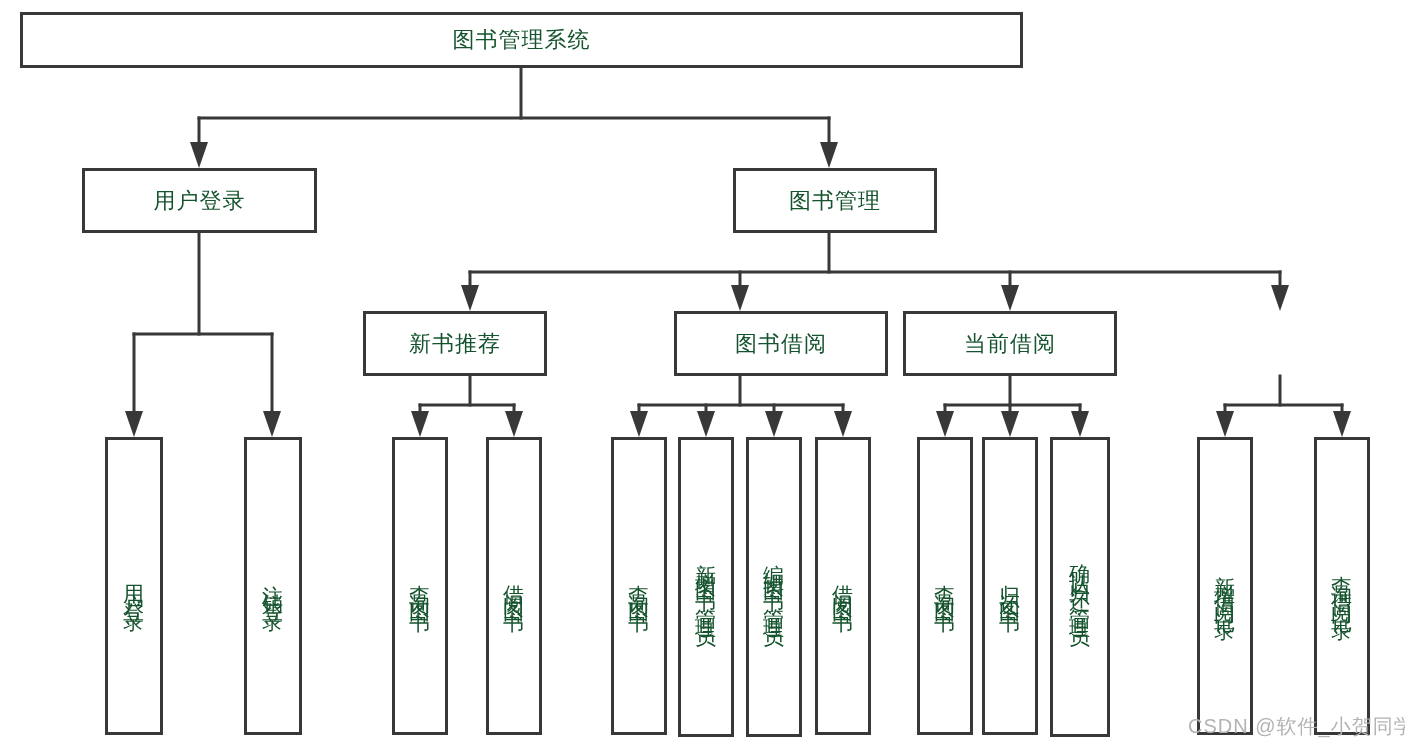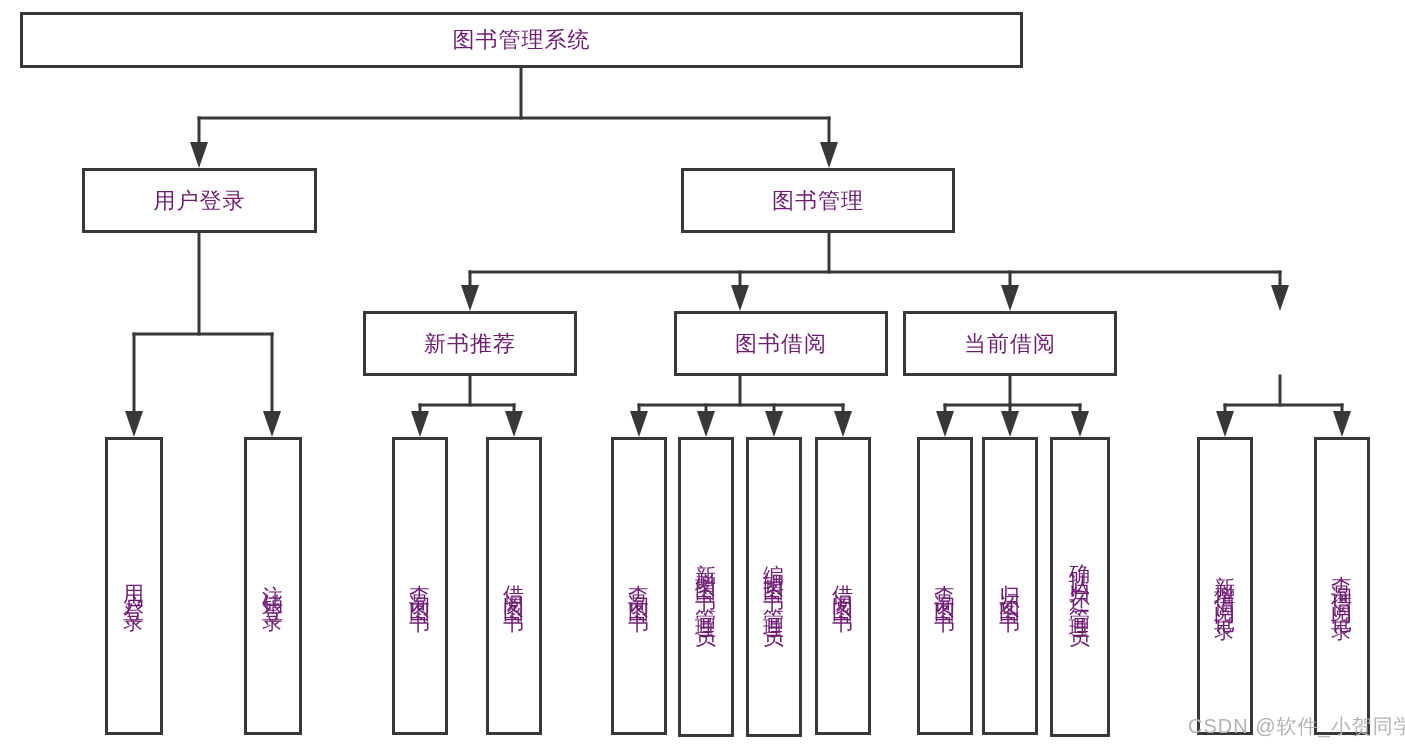--- a/index.html
+++ b/index.html
@@ -12,21 +12,21 @@
   }
   #wires{position:absolute;left:0;top:0;z-index:1;}
   .box{
     position:absolute;
     box-sizing:border-box;
     background:#ffffff;
     border:3px solid #383838;
     display:flex;
     align-items:center;
     justify-content:center;
-    color:#701a75;
+    color:#14532d;
     z-index:2;
     text-align:center;
   }
   .box.h{font-size:22px;letter-spacing:1px;white-space:nowrap;}
   .box.v{
     writing-mode:vertical-rl;
     text-orientation:mixed;
     font-size:21px;
     letter-spacing:9px;
     line-height:1;
@@ -118,23 +118,23 @@
       <line x1="1225" y1="405" x2="1225" y2="413"></line>
       <polygon points="1216,411 1234,411 1225,437" stroke="none"></polygon>
       <line x1="1342" y1="405" x2="1342" y2="413"></line>
       <polygon points="1333,411 1351,411 1342,437" stroke="none"></polygon>
     </g>
   </svg>
 
   <div class="box h" style="left:20px;top:12px;width:1003px;height:56px;">图书管理系统</div>
 
   <div class="box h" style="left:82px;top:168px;width:235px;height:65px;">用户登录</div>
-  <div class="box h" style="left:681px;top:168px;width:274px;height:65px;font-family:Liberation Mono, monospace;">图书管理</div>
+  <div class="box h" style="left:733px;top:168px;width:204px;height:65px;font-family:Liberation Mono, monospace;">图书管理</div>
 
-  <div class="box h" style="left:363px;top:311px;width:214px;height:65px;">新书推荐</div>
+  <div class="box h" style="left:363px;top:311px;width:184px;height:65px;">新书推荐</div>
   <div class="box h" style="left:633px;top:311px;width:214px;height:65px;margin-left:41px;">图书借阅</div>
   <div class="box h" style="left:903px;top:311px;width:214px;height:65px;">当前借阅</div>
 
   <div class="box v" style="left:105px;top:437px;width:58px;height:298px;">用户登录</div>
   <div class="box v" style="left:244px;top:437px;width:58px;height:298px;">注销登录</div>
 
   <div class="box v" style="left:392px;top:437px;width:56px;height:298px;">查询图书</div>
   <div class="box v" style="left:486px;top:437px;width:56px;height:298px;">借阅图书</div>
 
   <div class="box v" style="left:611px;top:437px;width:56px;height:298px;">查询图书</div>

